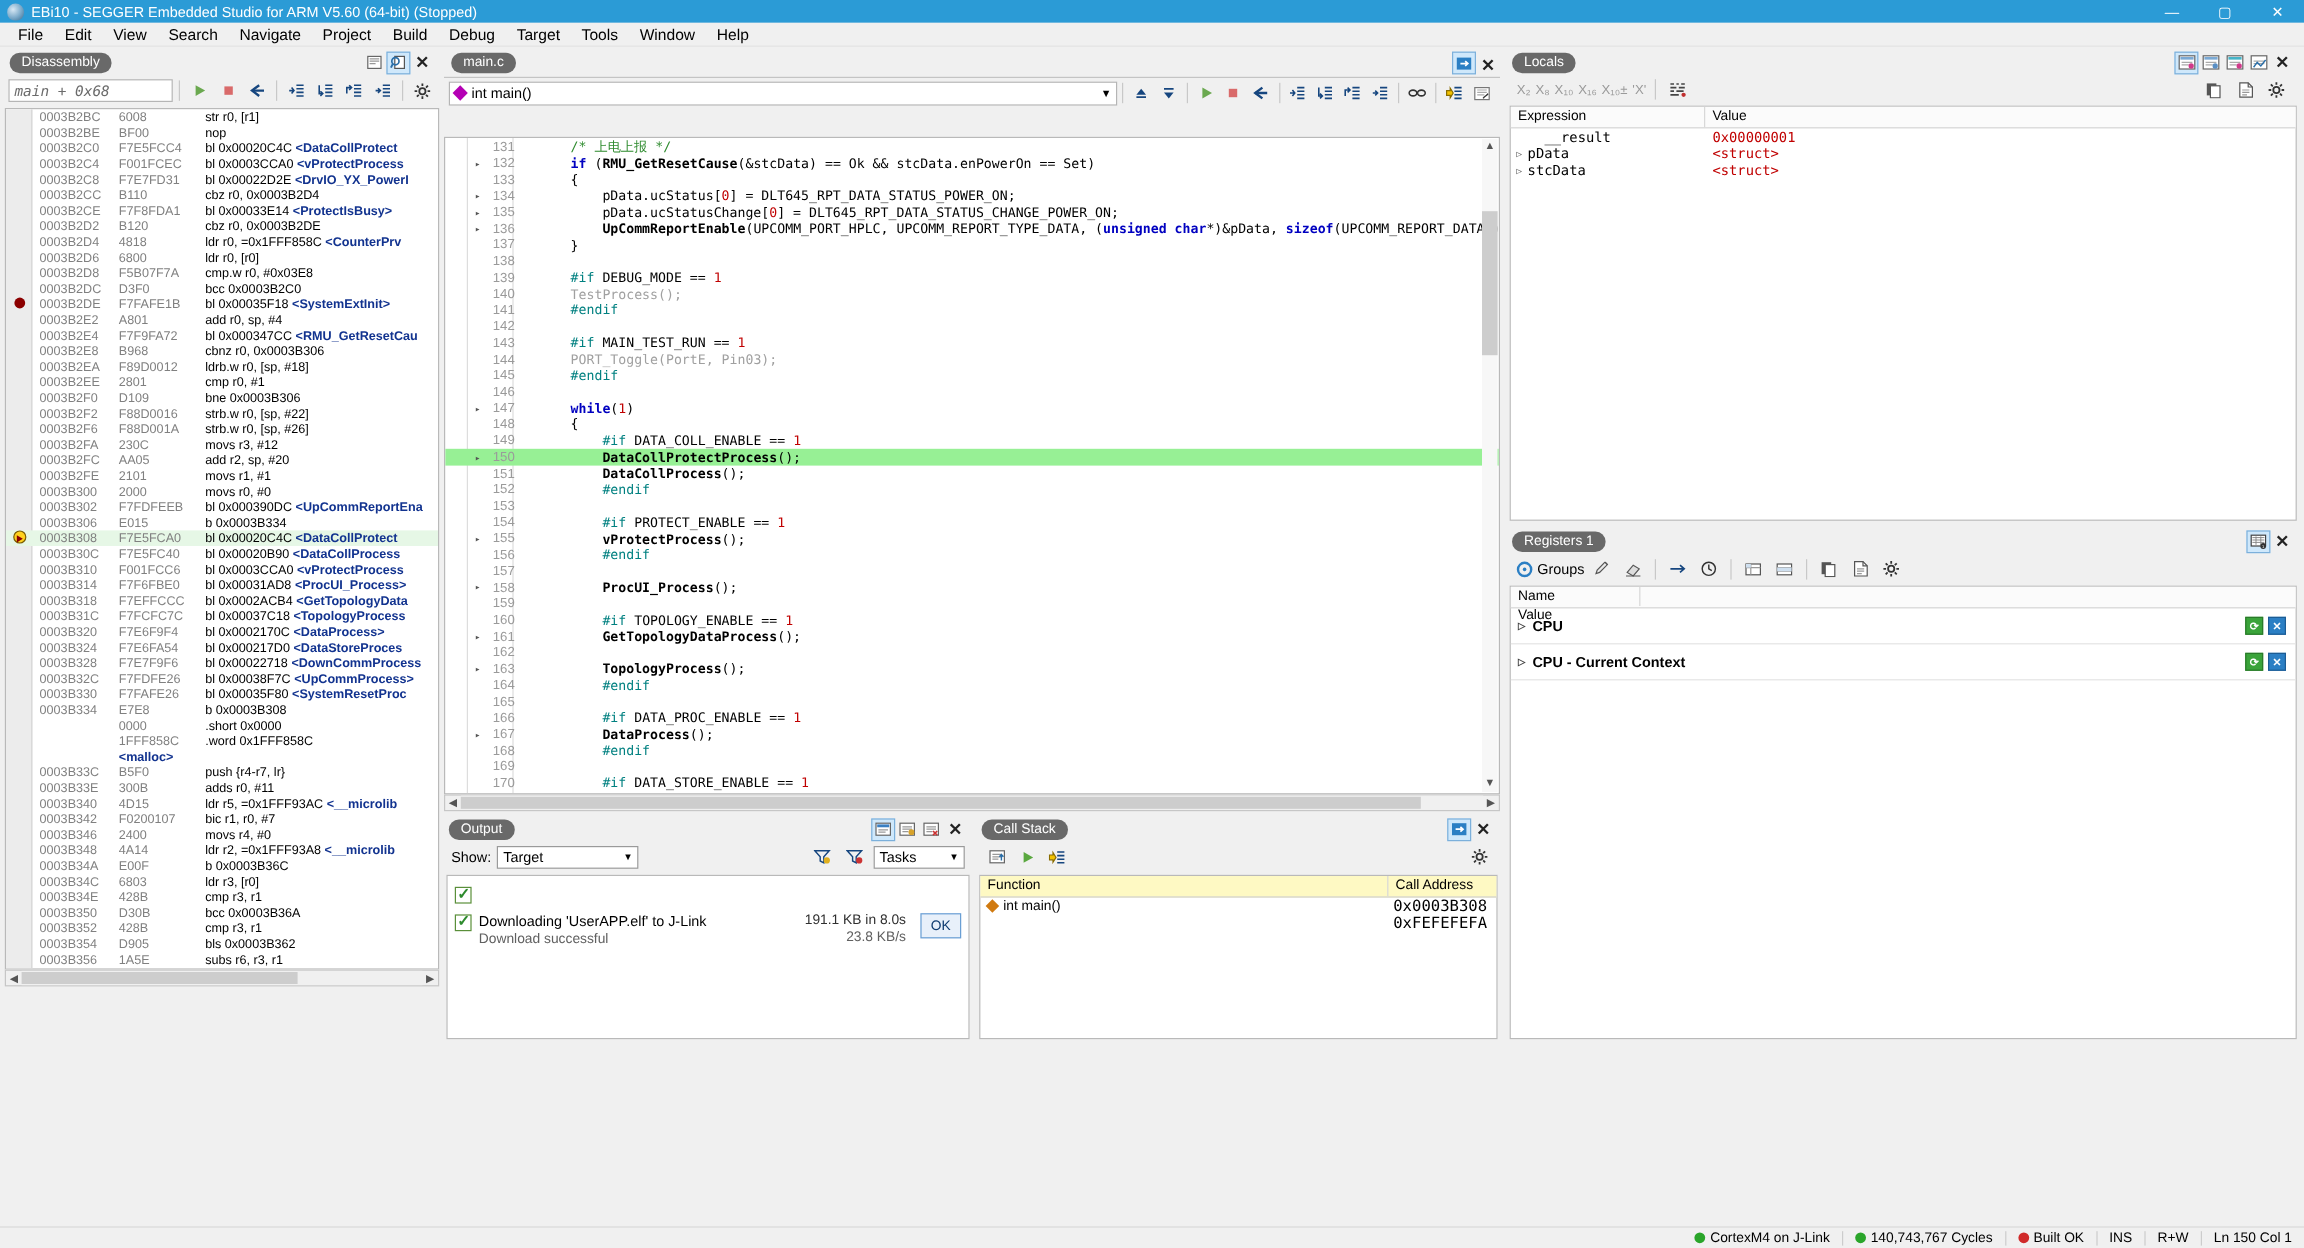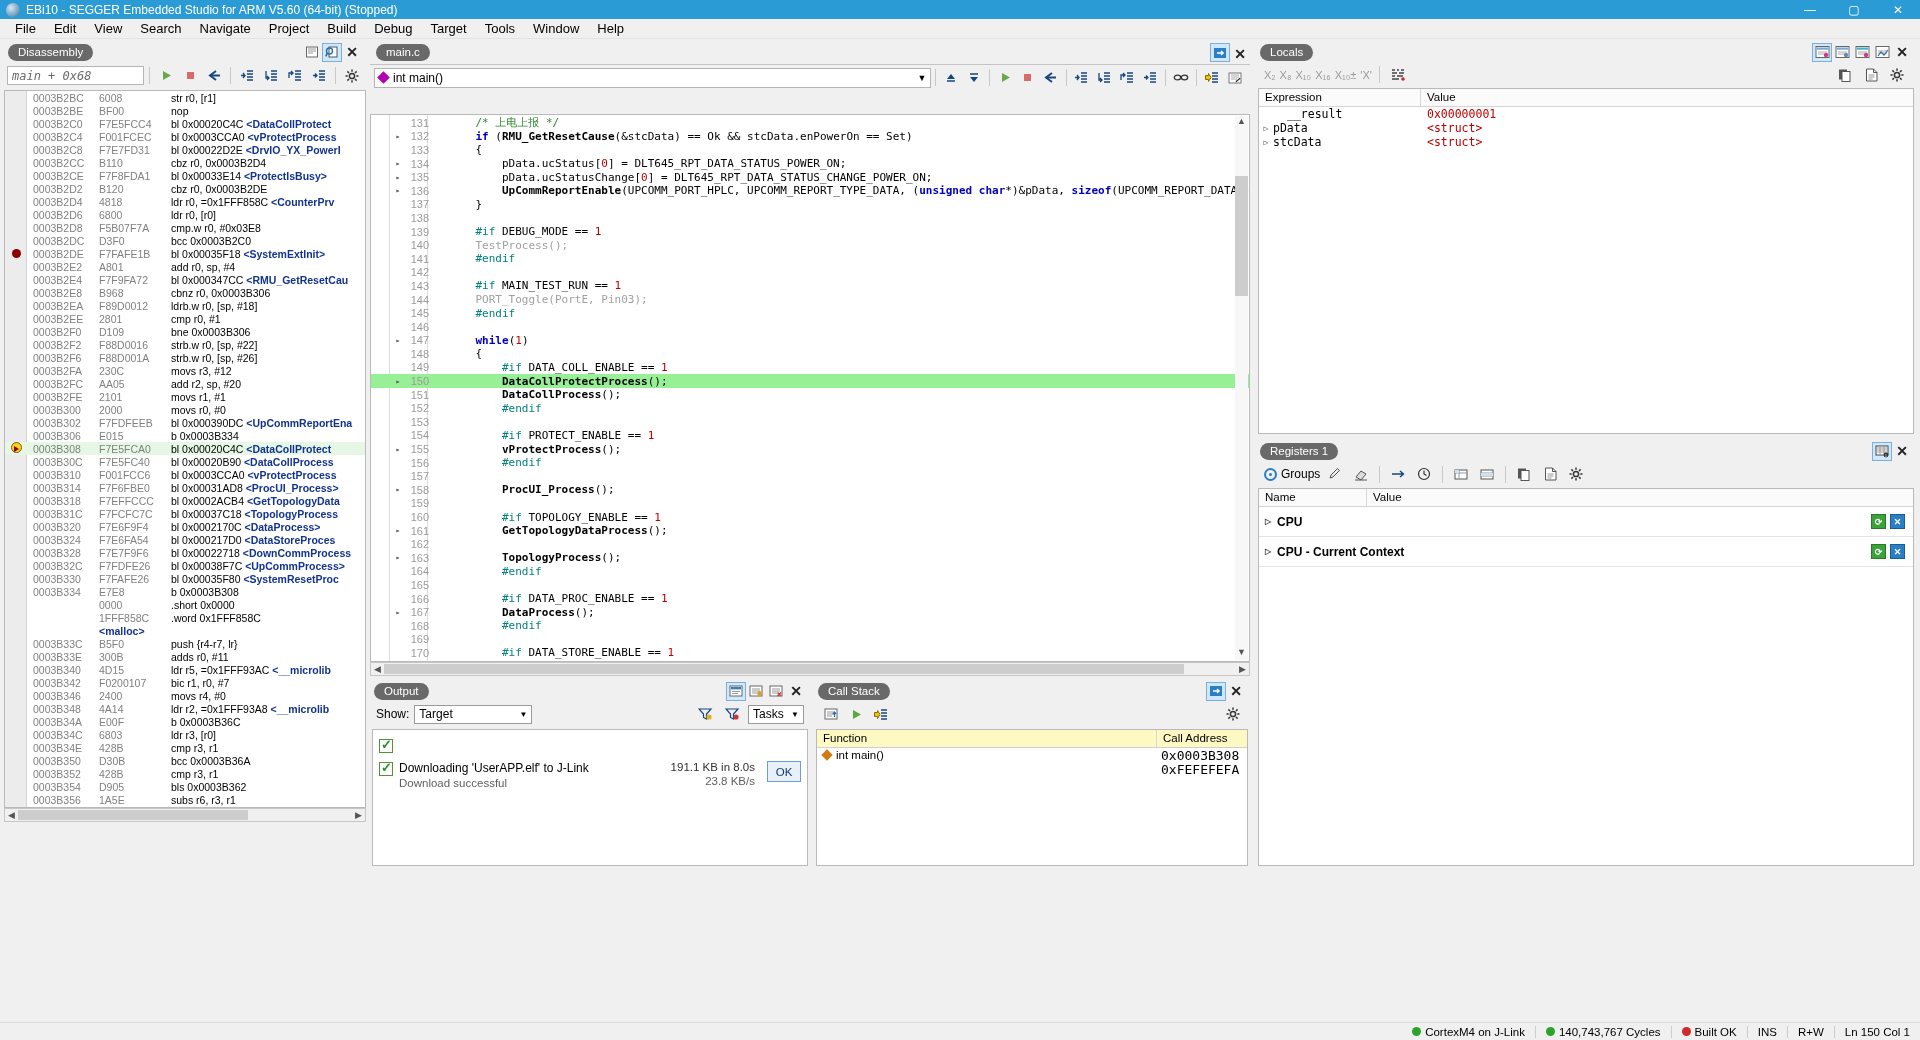--- a/index.html
+++ b/index.html
@@ -162,21 +162,21 @@
   #registers { left: 1256px; top: 401px; width: 660px; height: 428px; }
   #rg-toolrow { height: 24px; display: flex; align-items: center; gap: 4px; padding: 0 8px; }
   .groupchip { display: flex; align-items: center; gap: 4px; font-size: 12px; }
   .gcirc { width: 13px; height: 13px; border: 2px solid #2b7fc4; border-radius: 50%;
     display: inline-block; position: relative; }
   .gcirc::after { content: ""; position: absolute; left: 3px; top: 3px; width: 3px; height: 3px;
     background: #2b7fc4; border-radius: 50%; }
   #rg-table { position: absolute; left: 2px; top: 48px; width: 656px; height: 378px;
     background: #fff; border: 1px solid #b9b9b9; }
   .rg-hdr { height: 18px; display: flex; background: #fbfbfb; border-bottom: 1px solid #d5d5d5;
-    font-size: 11.5px; }
+    font-size: 11.5px; flex-direction: column; }
   .rg-hdr div { padding: 2px 6px; }
   .rg-row { height: 30px; display: flex; align-items: center; font-size: 12px;
     border-bottom: 1px solid #e4e4e4; font-weight: bold; }
   .rg-tri { width: 18px; text-align: center; font-size: 8px; color: #444; }
   .rg-name { flex: 1; }
   .rg-icons { display: flex; gap: 4px; padding-right: 8px; }
   .rg-ic { width: 15px; height: 15px; border: 1px solid #888; background: #e9e9e9;
     font-size: 9px; display: flex; align-items: center; justify-content: center; }
   .rg-ic.g { background: #3aa33a; color: #fff; border-color: #2a7a2a; }
   .rg-ic.r { background: #2b7fc4; color: #fff; border-color: #1c5c94; }
@@ -1046,21 +1046,21 @@
             <path d="M1 2h12l-4.5 5v5l-3-1.5V7z" fill="none" stroke="#16467f" stroke-width="1.2"></path>
             <circle cx="11" cy="10" r="2.6" fill="#e0b01f"></circle>
           </svg>
         </span>
       <span class="tbtn">
           <svg width="15" height="14" viewBox="0 0 15 14">
             <path d="M1 2h12l-4.5 5v5l-3-1.5V7z" fill="none" stroke="#16467f" stroke-width="1.2"></path>
             <circle cx="11" cy="10" r="2.6" fill="#cc3333"></circle>
           </svg>
         </span>
-      <span class="selbox" style="width:56px;">
+      <span class="selbox" style="width:76px;">
         <span>Tasks</span>
         <span style="font-size:8px;">▼</span>
       </span>
     </div>
     <div id="out-body">
       <div id="out-items">
           <div class="out-item">
             <div class="out-ico"></div>
           </div>
           <div class="out-item">

